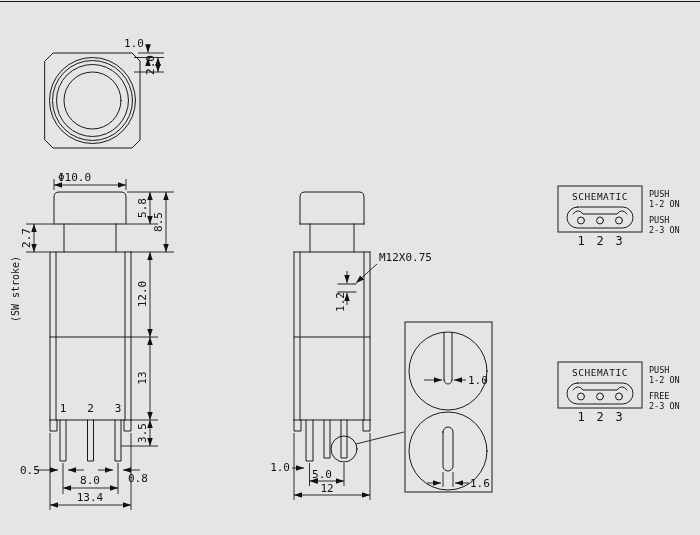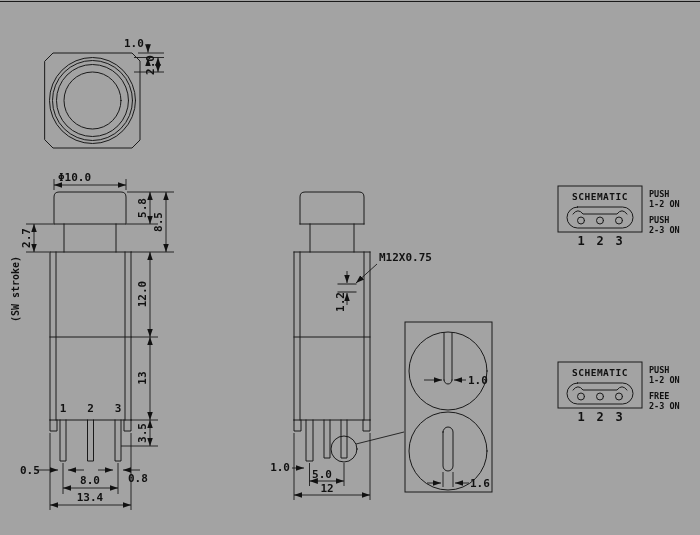--- a/index.html
+++ b/index.html
@@ -1,17 +1,17 @@
 <!DOCTYPE html>
 <html><head>
 <meta charset="utf-8">
 <style>
   html,body{margin:0;padding:0;background:#ffffff;}
   body{width:700px;height:535px;overflow:hidden;}
-  #canvas{width:700px;height:535px;position:relative;background:#a3a3a3;font-weight:bold;}
+  #canvas{width:700px;height:535px;position:relative;background:#e5e5e5;}
   svg{display:block;}
   .s{stroke:#1a1a1a;stroke-width:1;fill:none;stroke-linecap:square;}
   .d{stroke:#1a1a1a;stroke-width:0.9;fill:none;}
   text{font-family:"DejaVu Sans Mono","Liberation Mono",monospace;fill:#111;font-size:11px;}
   .t9{font-size:9.5px;letter-spacing:0.5px;}
   .t8{font-size:8.5px;}
   .t12{font-size:12px;}
   .t10{font-size:10px;}
 </style>
 </head>

